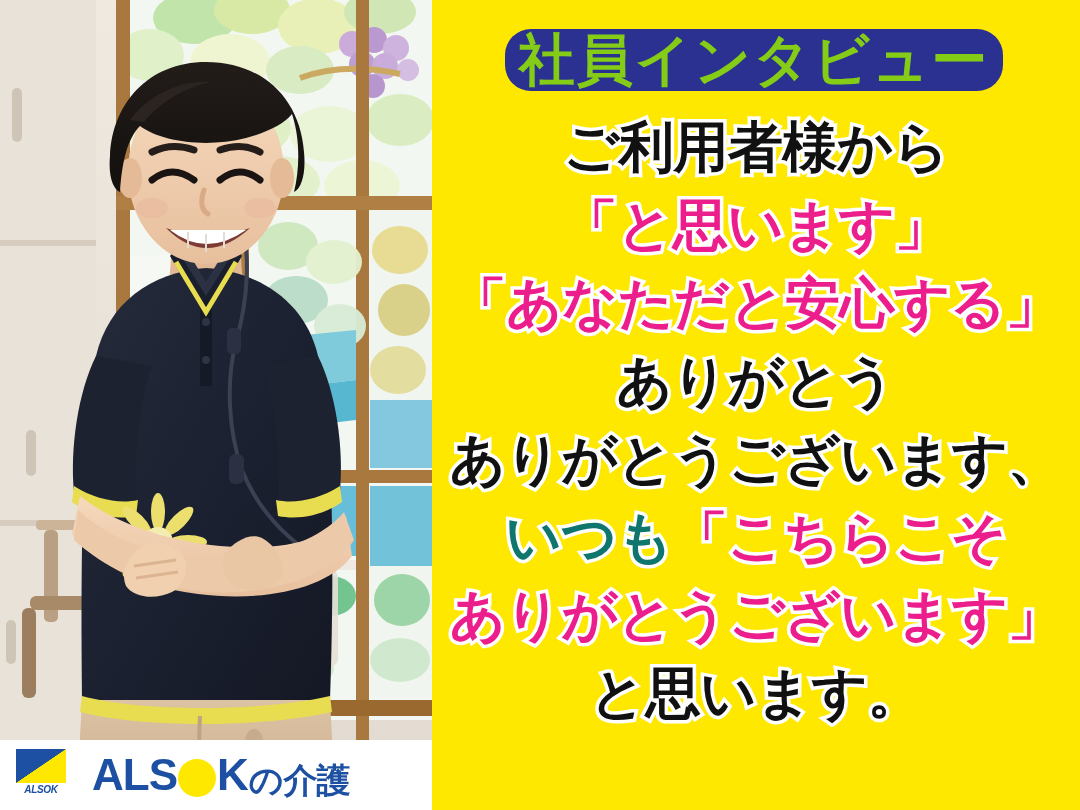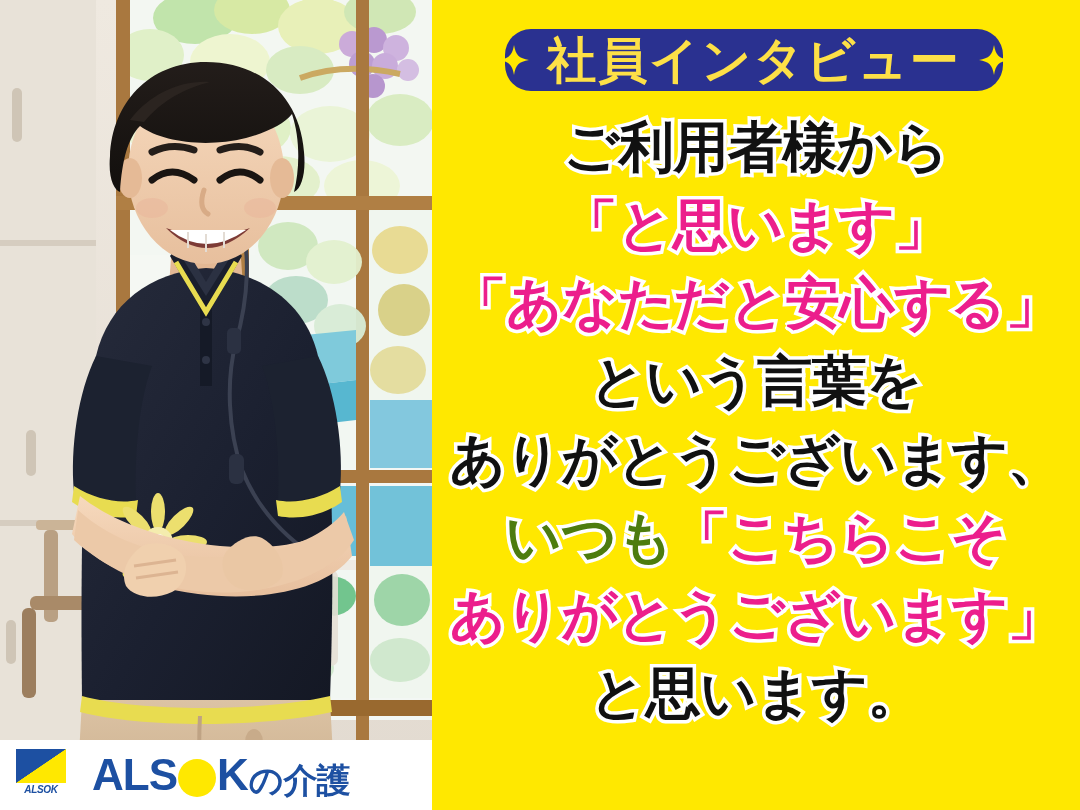--- a/index.html
+++ b/index.html
@@ -132,22 +132,22 @@
     width: 498px;
     height: 62px;
     background: #2a3190;
     border-radius: 26px;
     display: flex;
     align-items: center;
     justify-content: center;
     box-sizing: border-box;
   }
   .badge-text {
-    color: #fde047;
-    font-size: 49px;
+    color: #84cc16;
+    font-size: 56px;
     font-weight: 900;
     letter-spacing: 2px;
     line-height: 1;
     white-space: nowrap;
     font-family: "Liberation Sans", sans-serif;
   }
   .sparkle {
     flex: none;
     width: 30px;
     height: 30px;
@@ -172,21 +172,21 @@
     font-family: "Liberation Sans", sans-serif;
     -webkit-text-stroke: 7px #ffffff;
     paint-order: stroke fill;
     text-shadow:
        0 0 2px #ffffff,
        2px 2px 0 #ffffff, -2px -2px 0 #ffffff,
        2px -2px 0 #ffffff, -2px 2px 0 #ffffff;
   }
   .q-line.black { color: #111111; }
   .q-line.pink  { color: #ec1e8c; }
-  .q-line .seg-black { color: #4d7c0f; }
+  .q-line .seg-black { color: #0f766e; }
   .q-line .seg-pink  { color: #ec1e8c; }
 </style>
 </head>
 <body>
 
 <div id="poster">
 
   <div class="photo-panel">
     <svg class="photo-svg" viewBox="0 0 432 810" preserveAspectRatio="xMidYMid slice">
       <defs>
@@ -433,21 +433,21 @@
       <span class="badge-text">社員インタビュー</span>
       <svg class="sparkle right" viewBox="0 0 100 100">
         <path d="M50 0 C56 34 66 44 100 50 C66 56 56 66 50 100 C44 66 34 56 0 50 C34 44 44 34 50 0 Z" fill="#ffe800"></path>
       </svg>
     </div>
 
     <div class="quote">
       <div class="q-line black">ご利用者様から</div>
       <div class="q-line pink">「と思います」</div>
       <div class="q-line pink">「あなただと安心する」</div>
-      <div class="q-line black">という言葉を</div>
+      <div class="q-line black">ありがとう</div>
       <div class="q-line black">ありがとうございます、</div>
       <div class="q-line">
         <span class="seg-black">いつも</span><span class="seg-pink">「こちらこそ</span>
       </div>
       <div class="q-line pink">ありがとうございます」</div>
       <div class="q-line black">と思います。</div>
     </div>
   </div>
 </div>
 

